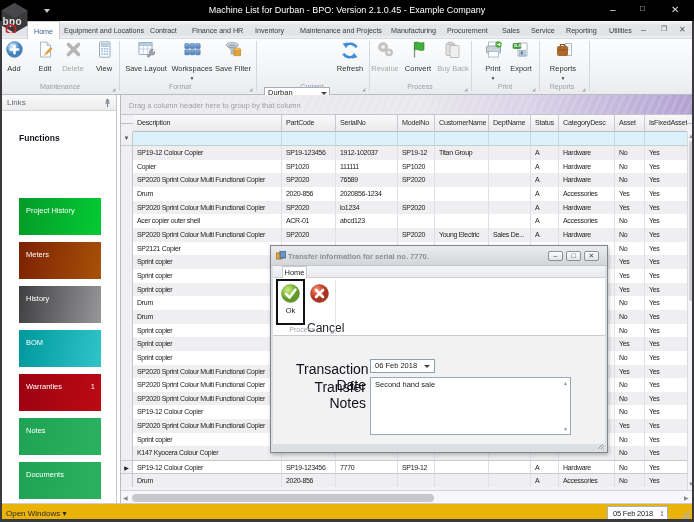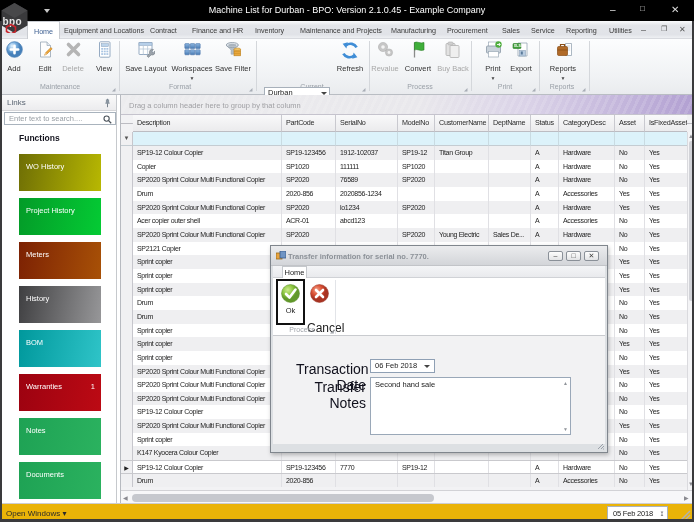--- a/index.html
+++ b/index.html
@@ -249,28 +249,21 @@
 <div id="main"></div>
 <div id="lborder"></div>
 <div id="bborder"></div>
 <div id="rborder"></div>
 <div id="links">
   <div id="linkshead">Links<svg style="position:absolute;right:4px;top:3px;" width="9" height="10" viewBox="0 0 9 10">
         <path d="M4.5 0.8 v5" stroke="#6a7580" stroke-width="1.2"></path>
         <path d="M2.2 5.8 h4.6 l-0.7 -2 v-2.4 h-3.2 v2.4 z" fill="#8a95a0"></path>
         <path d="M4.5 5.8 v3.4" stroke="#6a7580" stroke-width="0.9"></path>
       </svg></div>
-  <div id="searchbox">Enter text to search....<svg style="position:absolute;right:3px;top:2px;" width="9" height="9" viewBox="0 0 9 9">
-        <circle cx="3.6" cy="3.6" r="2.6" fill="none" stroke="#4a525a" stroke-width="1.1"></circle>
-        <line x1="5.6" y1="5.6" x2="8.2" y2="8.2" stroke="#4a525a" stroke-width="1.3"></line>
-      </svg></div>
   <div id="functions">Functions</div>
-  <div class="fbtn" style="top:59px; background:linear-gradient(100deg,#6e6e05,#b8b802);">
-      <span>WO History</span>
-    </div>
   <div class="fbtn" style="top:103px; background:linear-gradient(100deg,#039b28,#04cb34);">
       <span>Project History</span>
     </div>
   <div class="fbtn" style="top:147px; background:linear-gradient(100deg,#7c2103,#a85107);">
       <span>Meters</span>
     </div>
   <div class="fbtn" style="top:191px; background:linear-gradient(100deg,#3f3f41,#979799);">
       <span>History</span>
     </div>
   <div class="fbtn" style="top:235px; background:linear-gradient(100deg,#00989c,#2fc4c8);">

